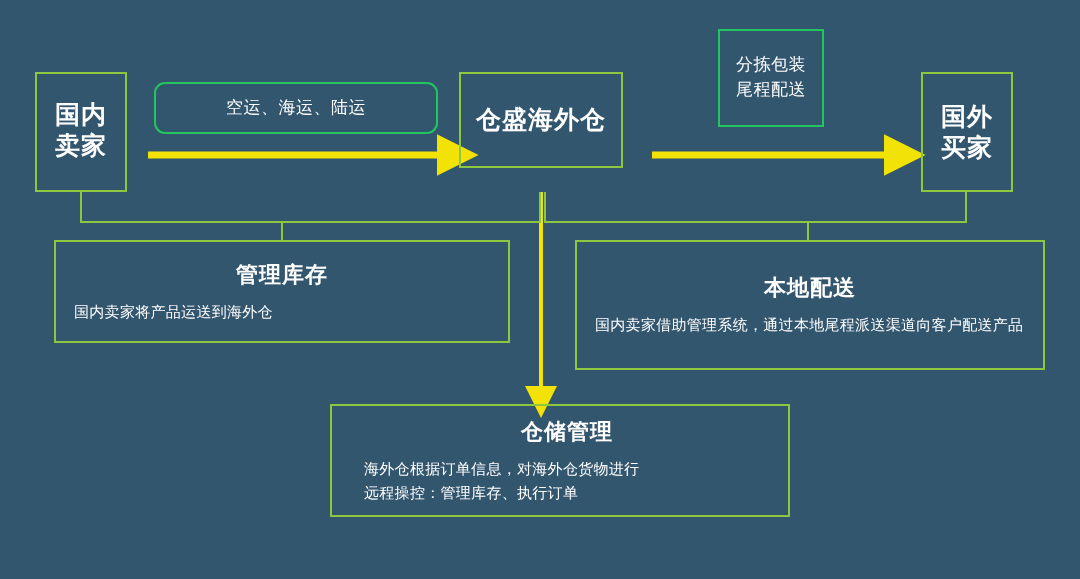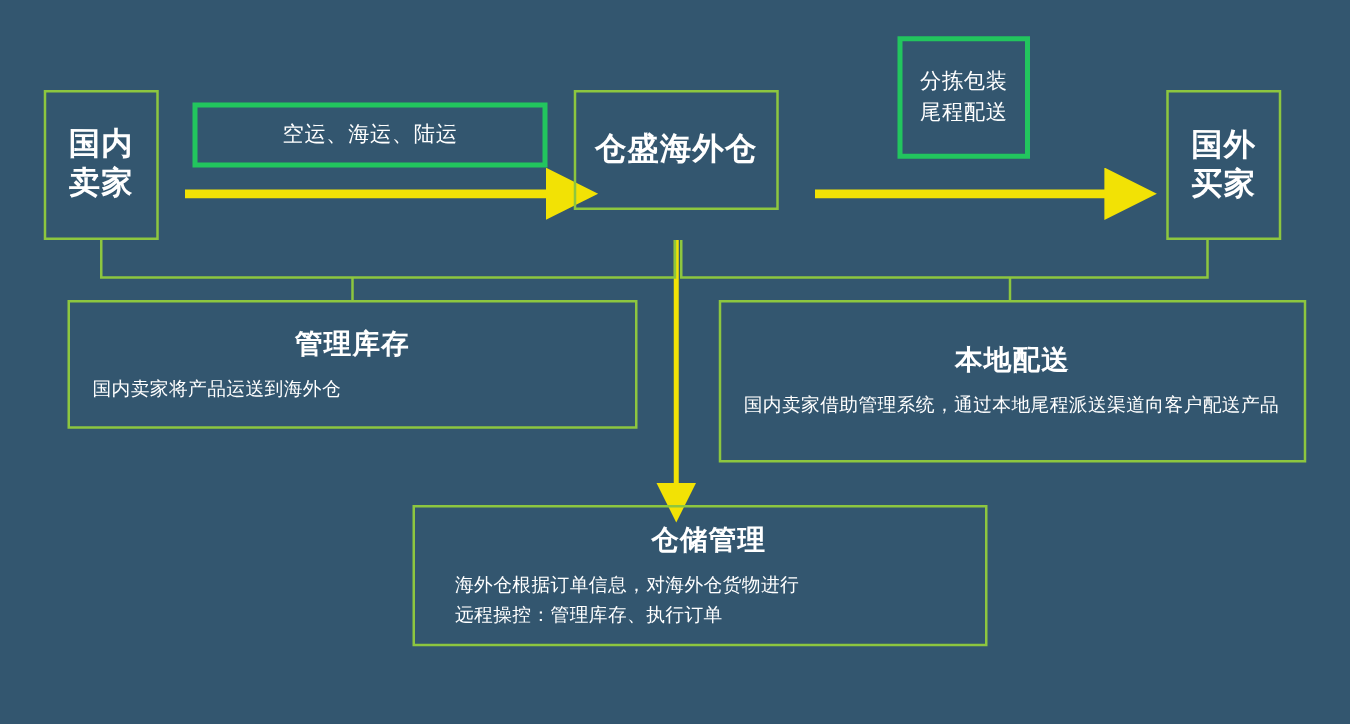--- a/index.html
+++ b/index.html
@@ -32,21 +32,21 @@
   .node-label {
     font-size: 25px;
     font-weight: bold;
     line-height: 1.25;
     text-align: center;
     letter-spacing: 1px;
   }
   .pill {
     position: absolute;
     box-sizing: border-box;
-    border: 4px solid #22c55e;
+    border: 2px solid #22c55e;
     display: flex;
     flex-direction: column;
     align-items: center;
     justify-content: center;
   }
   .pill-text {
     font-size: 17px;
     line-height: 1.45;
     text-align: center;
     letter-spacing: 0.5px;
@@ -112,25 +112,25 @@
   </svg>
 
   <div class="box" style="left:35px; top:72px; width:92px; height:120px;font-family:Liberation Mono, monospace;">
     <div class="node-label">国内<br>卖家</div>
   </div>
 
   <div class="box" style="left:459px; top:72px; width:164px; height:96px;">
     <div class="node-label">仓盛海外仓</div>
   </div>
 
-  <div class="box" style="left:921px; top:72px; width:92px; height:120px;margin-left:12px;">
+  <div class="box" style="left:921px; top:72px; width:92px; height:120px;">
     <div class="node-label">国外<br>买家</div>
   </div>
 
-  <div class="pill" style="left:154px; top:82px; width:284px; height:52px;">
+  <div class="pill" style="left:154px; top:82px; width:284px; height:52px;border-radius:11px;">
     <div class="pill-text">空运、海运、陆运</div>
   </div>
 
   <div class="pill" style="left:718px; top:29px; width:106px; height:98px;">
     <div class="pill-text">分拣包装</div>
     <div class="pill-text">尾程配送</div>
   </div>
 
   <div class="panel center-body" style="left:54px; top:240px; width:456px; height:103px;">
     <div class="panel-title">管理库存</div>

